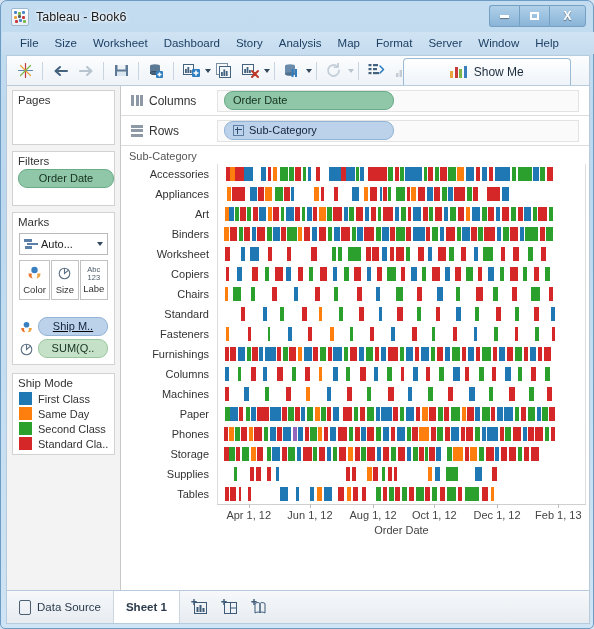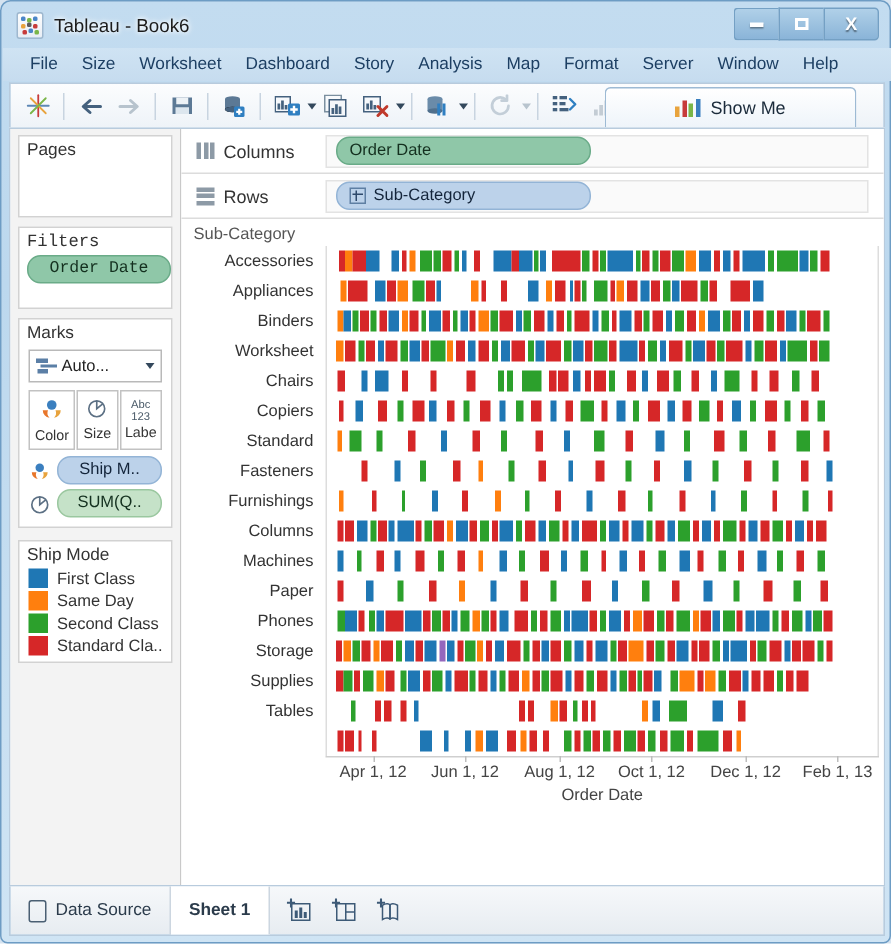--- a/index.html
+++ b/index.html
@@ -87,21 +87,21 @@
   }
   .left-panel{
     width:114px;flex:none;background:#f3f3f3;
     border-right:1px solid #c9c9c9;box-sizing:border-box;
     padding:4px 5px;display:flex;flex-direction:column;gap:6px;
     position:relative;
   }
   .card{background:#ffffff;border:1px solid #d2d2d2;box-sizing:border-box;}
   .card-title{font-size:11.5px;color:#333;padding:3px 5px 2px 5px;}
   .pages-card{height:55px;}
-  .filters-card{height:55px;font-family:Liberation Mono, monospace;}
+  .filters-card{height:55px;}
   .pill{
     display:inline-block;border-radius:9px;font-size:11px;
     padding:2px 8px;box-sizing:border-box;white-space:nowrap;
     overflow:hidden;text-overflow:ellipsis;cursor:pointer;line-height:13px;
   }
   .pill-green{background:#8fc7a8;border:1px solid #6aab88;color:#14301f;}
   .pill-blue{background:#bcd2ea;border:1px solid #93b4d6;color:#13243a;}
   .pill-lgreen{background:#c5e2c8;border:1px solid #9ac79f;color:#14301f;}
   .filter-pill-wrap{padding:0 5px;}
   .marks-card{flex:none;}
@@ -408,21 +408,21 @@
             </span>
             <span>Size</span>
           </div>
           <div class="mbtn" style="width:30px;">
             <span style="font-size:7.5px;line-height:7.5px;color:#4a5a68;text-align:center;">Abc<br>123</span>
             <span>Labe</span>
           </div>
         </div>
 
 
-        <div class="shelf-row" style="margin-top:1px;">
+        <div class="shelf-row" style="margin-top:14px;text-decoration:underline;">
           <span class="shelf-icon">
             <svg width="15" height="14" viewBox="0 0 17 15">
               <circle cx="8.5" cy="5" r="3.2" fill="#3a7fbf"></circle>
               <path d="M2.5 8.5 a5 5 0 0 0 4.5 5 a4.5 4.5 0 0 1 -1 -5 z" fill="#e8762b"></path>
               <path d="M14.5 8.5 a5 5 0 0 1 -4.5 5 a4.5 4.5 0 0 0 1 -5 z" fill="#e8a33d"></path>
             </svg>
           </span>
           <span class="pill pill-blue" style="width:74px;text-align:center;">Ship M..</span>
         </div>
 
@@ -489,24 +489,25 @@
             <span>Sub-Category</span>
           </span>
         </div>
       </div>
 
       <div class="viz-area">
         <div class="axis-title-top">Sub-Category</div>
         <div class="row-headers" id="rowHeaders">
             <div class="row-label">Accessories</div>
             <div class="row-label">Appliances</div>
+            <div class="row-label">Art</div>
             <div class="row-label">Binders</div>
             <div class="row-label">Worksheet</div>
+            <div class="row-label">Copiers</div>
             <div class="row-label">Chairs</div>
-            <div class="row-label">Copiers</div>
             <div class="row-label">Standard</div>
             <div class="row-label">Fasteners</div>
             <div class="row-label">Furnishings</div>
             <div class="row-label">Columns</div>
             <div class="row-label">Machines</div>
             <div class="row-label">Paper</div>
             <div class="row-label">Phones</div>
             <div class="row-label">Storage</div>
             <div class="row-label">Supplies</div>
             <div class="row-label">Tables</div>

